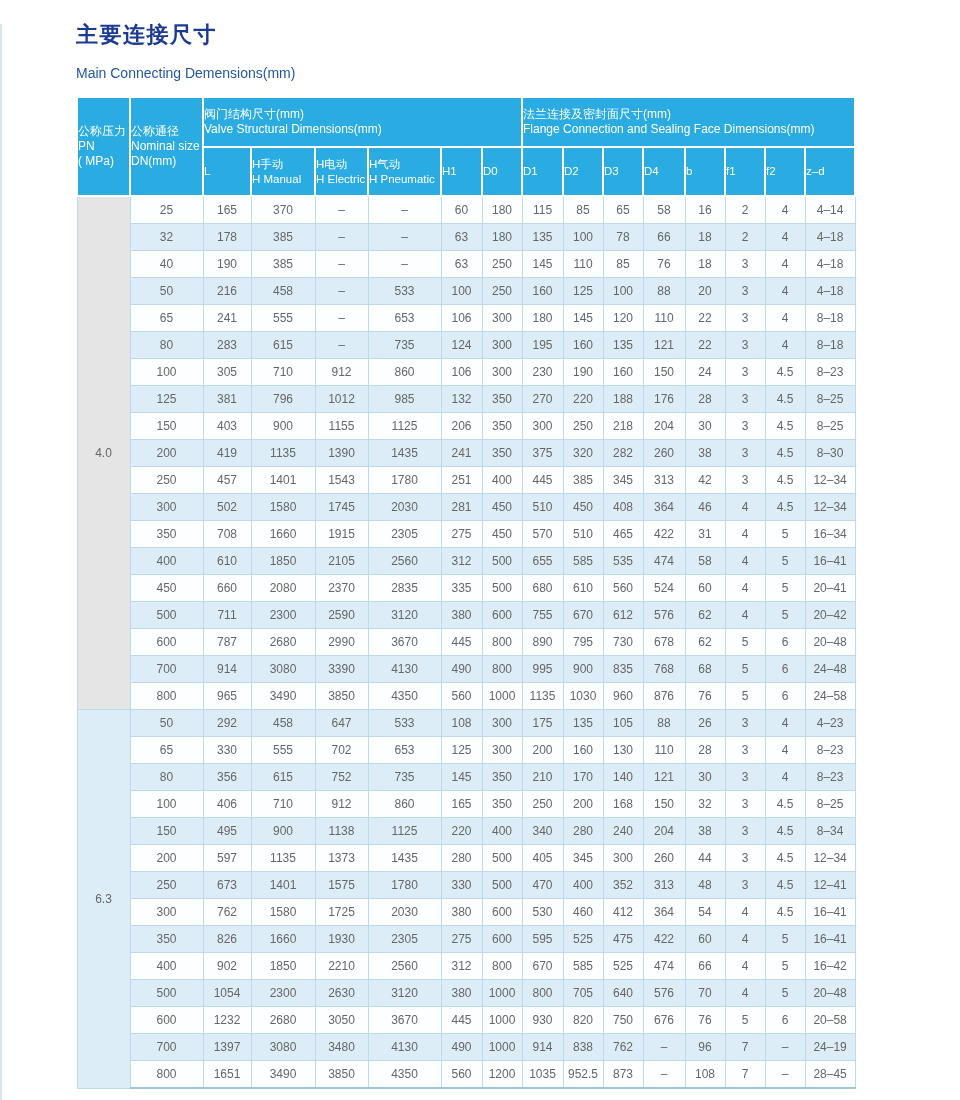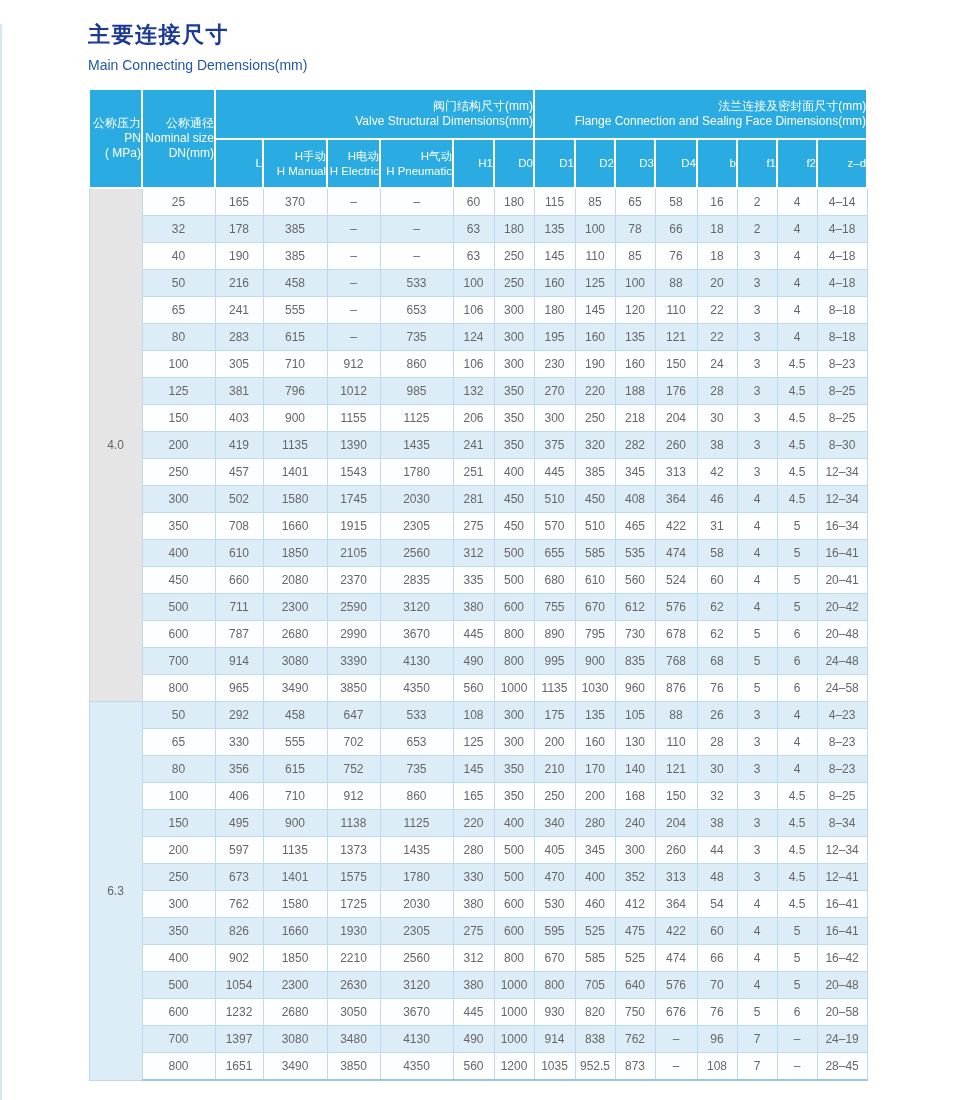--- a/index.html
+++ b/index.html
@@ -1,27 +1,27 @@
 <!DOCTYPE html>
 <html><head>
 <meta charset="utf-8">
 <style>
   html,body{margin:0;padding:0;}
   body{
     width:960px;height:1100px;background:#ffffff;position:relative;
     font-family:"Liberation Sans",sans-serif;
   }
   .left-strip{position:absolute;left:0;top:24px;width:2px;height:1076px;background:#d9e7f3;}
-  .content{position:absolute;left:88px;top:22px;width:779px;}
+  .content{position:absolute;left:76px;top:22px;width:779px;}
   h1{margin:0;font-size:22px;font-weight:bold;color:#1c3a94;letter-spacing:1.5px;line-height:26px;}
-  .subtitle{margin-top:8px;font-size:14px;color:#2456a8;line-height:18px;}
+  .subtitle{margin-top:16px;font-size:14px;color:#2456a8;line-height:18px;}
   table{border-collapse:collapse;table-layout:fixed;width:779px;margin-top:14px;}
   th{
     background:#2aabe2;color:#ffffff;font-weight:normal;border:2px solid #ffffff;
-    font-size:12px;line-height:15px;white-space:pre-line;padding:2px 0;text-align:right;
+    font-size:12px;line-height:15px;white-space:pre-line;padding:2px 0;text-align:left;
   }
   thead tr:first-child th.group{height:44px;}
   th.sub{height:43px;font-size:11.5px;}
   td{
     border:1px solid #bcd9ee;height:26px;text-align:center;
     font-size:12px;color:#666666;padding:0;background:#fdfeff;
   }
   tr.alt td{background:#ddedf8;}
   td.pn{background:#e5e5e5;}
   tbody tr:last-child td{border-bottom:2px solid #9cc6e2;}

